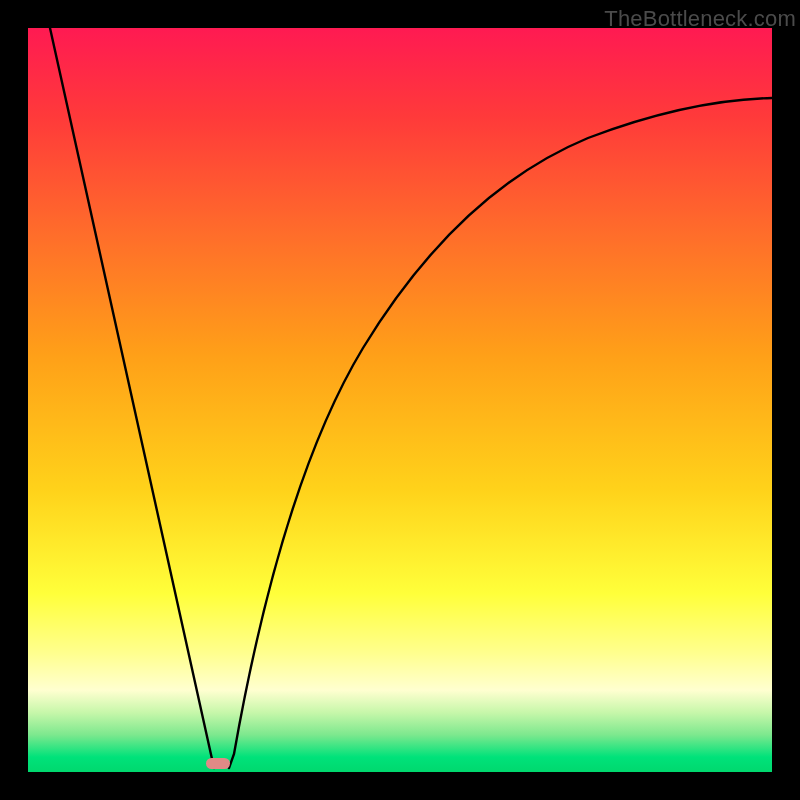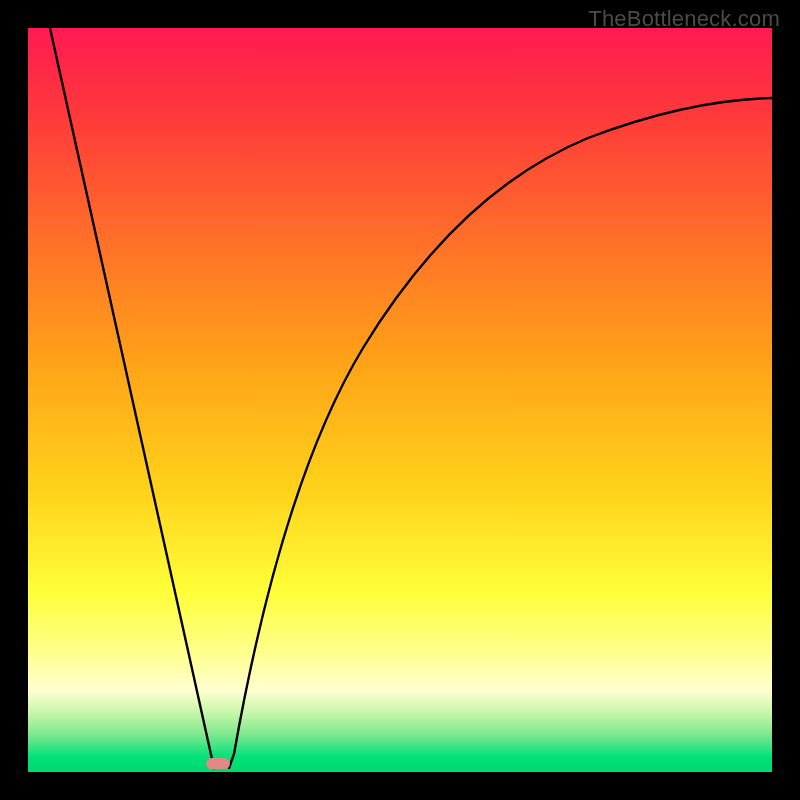--- a/index.html
+++ b/index.html
@@ -27,21 +27,21 @@
       #ffff8e 84%,
       #ffffd0 89%,
       #c7f7aa 92%,
       #7de88e 95%,
       #00e27a 98%,
       #00d86e 100%);
   }
   .watermark {
     position: absolute;
     top: 6px;
-    right: 20px;
+    right: 4px;
     color: #4b4b4b;
     font-size: 22px;
     letter-spacing: 0.2px;
     font-weight: 500;
   }
   svg.curve {
     position: absolute;
     left: 0;
     top: 0;
     width: 744px;

